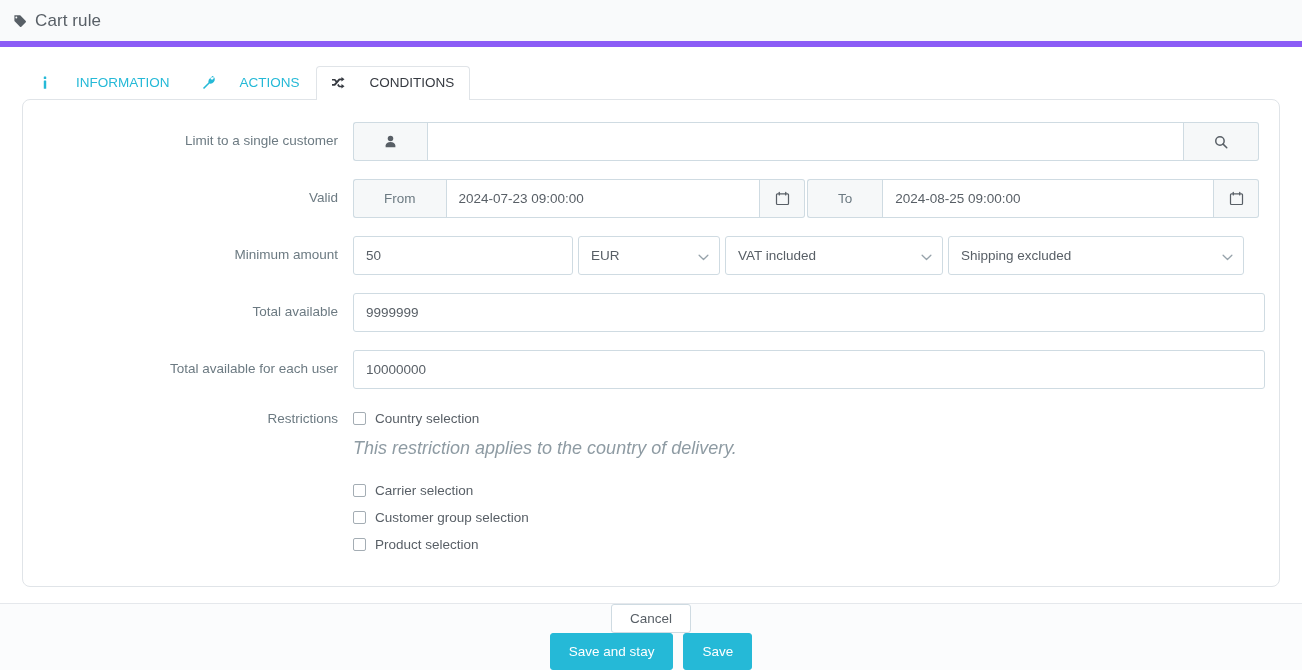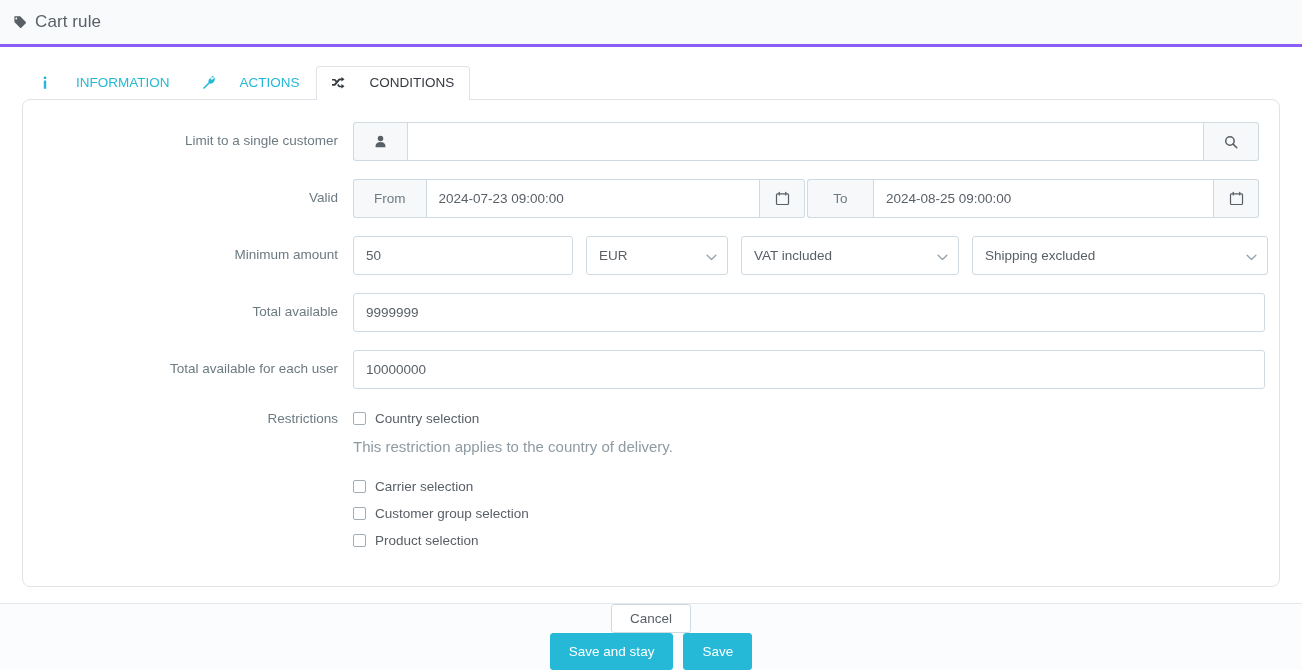--- a/index.html
+++ b/index.html
@@ -14,21 +14,21 @@
     position: relative;
     width: 1302px; height: 670px;
     background: #ffffff;
     overflow: hidden;
   }
 
   
   .page-header {
     height: 47px;
     background: #f9fafb;
-    border-bottom: 3px solid #8b5cf6;
+    border-bottom: 6px solid #8b5cf6;
     display: flex;
     align-items: center;
     padding-left: 13px;
   }
   .page-header .tag-icon {
     display: inline-block;
     width: 14px; height: 14px;
     margin-right: 8px;
     color: #585f66;
     flex: 0 0 auto;
@@ -131,21 +131,21 @@
 
   .input-group { display: flex; align-items: stretch; }
   .addon {
     background: #f6f8f9;
     border: 1px solid #cfdbe2;
     display: flex;
     align-items: center;
     justify-content: center;
     color: #6c7a82;
     font-size: 13.5px;
-    padding: 0 20px;
+    padding: 0 30px;
     height: 39px;
     flex: 0 0 auto;
   }
   .addon.left  { border-radius: 3px 0 0 3px; border-right: none; }
   .addon.right { border-radius: 0 3px 3px 0; border-left: none; cursor: pointer; }
   .addon svg { display: block; }
   .inp.mid   { border-radius: 0; }
 
   
   .row-customer .input-group { width: 912px; }
@@ -154,21 +154,21 @@
   
   .row-valid .form-control-area { gap: 0; }
   .dategrp { display: flex; align-items: stretch; }
   .dategrp.from { width: 455px; }
   .dategrp.to   { width: 455px; margin-left: 2px; }
   .dategrp .addon.left { min-width: 66px; }
   .dategrp .inp { flex: 1 1 auto; }
   .dategrp .addon.right { width: 45px; padding: 0; }
 
   
-  .row-min .form-control-area { gap: 13px; }
+  .row-min .form-control-area { gap: 5px; }
   .amt-val { width: 220px; flex: 0 0 220px; }
   .sel-wrap { position: relative; display: inline-block; }
   select.inp {
     -webkit-appearance: none;
     appearance: none;
     padding-right: 30px;
     background: #ffffff;
     cursor: pointer;
     width: 100%;
   }
@@ -204,21 +204,22 @@
     border-radius: 2px;
     background: #fff;
     flex: 0 0 auto;
     cursor: pointer;
     -webkit-appearance: none;
     appearance: none;
     margin: 0;
   }
   .chk-label { font-size: 13.5px; color: #585f66; }
   .hint {
-    font-size: 15px;
+    font-size: 18px;
+    font-style: italic;
     color: #8e9ba3;
     margin: 4px 0 20px 0;
   }
 
   
   .panel-footer {
     position: absolute;
     left: 0; right: 0; bottom: 0;
     height: 67px;
     background: #fbfcfd;

